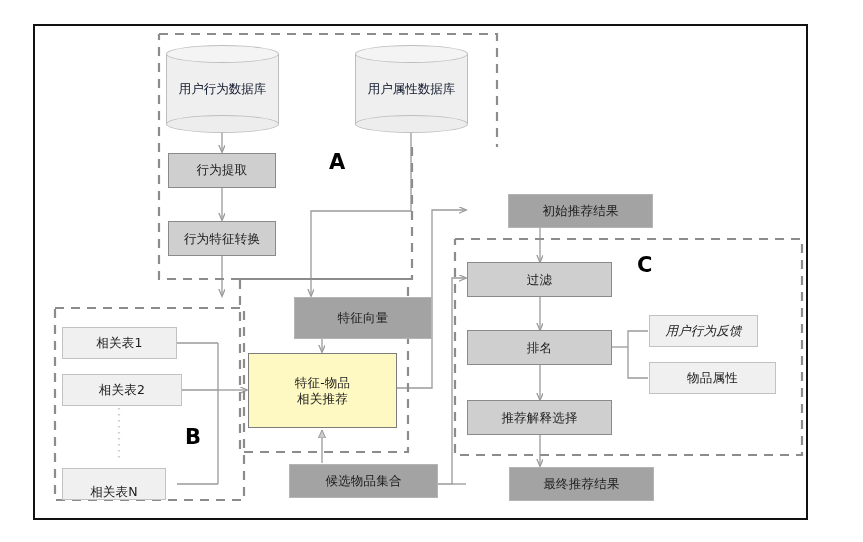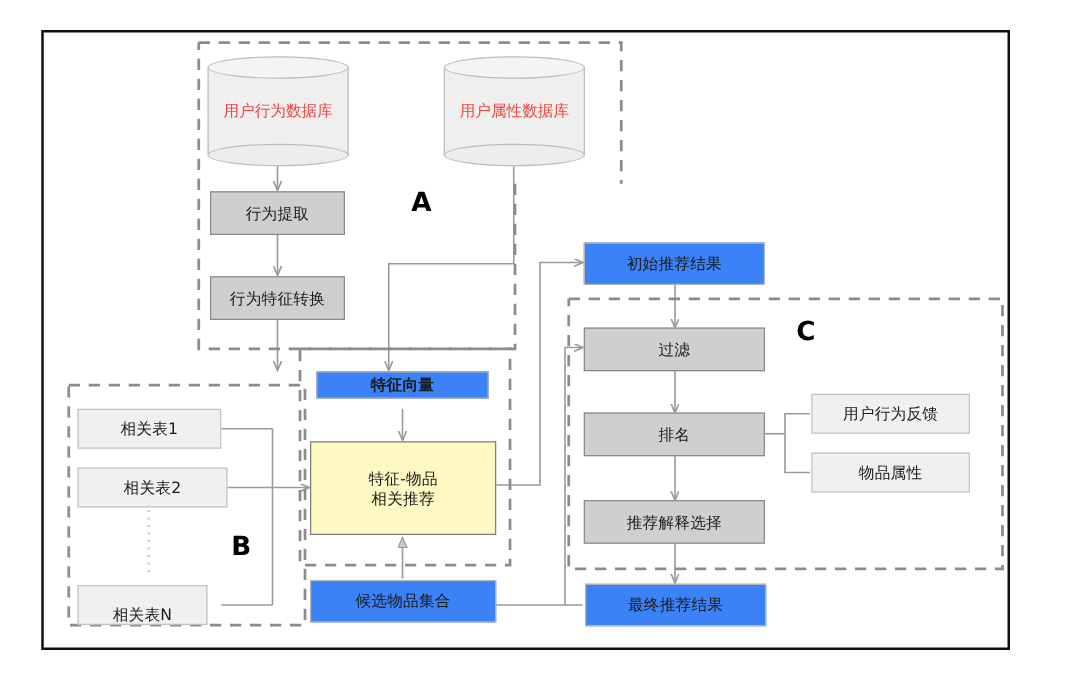--- a/index.html
+++ b/index.html
@@ -13,21 +13,21 @@
 
   
   .node{
     position:absolute;box-sizing:border-box;
     display:flex;align-items:center;justify-content:center;
     text-align:center;line-height:1.22;
     font-size:12.5px;color:#1a1a1a;
     letter-spacing:.2px;
   }
   .node.light{
-    background:#3b82f6;border:1px solid #b4b4b4;
+    background:#a3a3a3;border:1px solid #b4b4b4;margin-left:41px;
   }
   .node.lighter{
     background:#f0f0f0;border:1px solid #c2c2c2;
   }
   .node.dark{
     background:#cfcfcf;border:1.6px solid #8a8a8a;
   }
   .node.strong{
     background:#fef9c3;border:1.8px solid #7d7d7d;
   }
@@ -44,21 +44,21 @@
     box-sizing:border-box;
   }
   .cyl .bot{
     position:absolute;left:0;right:0;bottom:0;height:18px;
     background:#ededed;border:1px solid #bdbdbd;border-radius:50%;
     box-sizing:border-box;
   }
   .cyl .lbl{
     position:absolute;left:0;right:0;top:0;bottom:0;
     display:flex;align-items:center;justify-content:center;
-    font-size:12.5px;color:#ef4444;text-align:center;
+    font-size:12.5px;color:#0f172a;text-align:center;
   }
 
   
   .glabel{
     position:absolute;font-weight:bold;font-size:21px;color:#000;
     font-family:"DejaVu Sans","Liberation Sans",sans-serif;
   }
 
   
   #outer{
@@ -142,29 +142,29 @@
     <div class="lbl">用户行为数据库</div>
   </div>
 
   <div class="cyl" style="left:355px;top:45px;width:113px;height:88px;">
     <div class="body"></div>
     <div class="bot"></div>
     <div class="top"></div>
     <div class="lbl">用户属性数据库</div>
   </div>
 
-  <div class="node dark" style="left:168px;top:153px;width:108px;height:35px;">
+  <div class="node dark" style="left:168px;top:153px;width:108px;height:35px;font-family:Liberation Serif, serif;">
     <span>行为提取</span>
   </div>
 
   <div class="node dark" style="left:168px;top:221px;width:108px;height:35px;text-align:center;">
     <span>行为特征转换</span>
   </div>
 
-  <div class="node light" style="left:253px;top:297px;width:138px;height:22px;font-weight:bold;">
+  <div class="node light" style="left:253px;top:297px;width:138px;height:42px;">
     <span>特征向量</span>
   </div>
 
   <div class="node lighter" style="left:62px;top:327px;width:115px;height:32px;">
     <span>相关表1</span>
   </div>
   <div class="node lighter" style="left:62px;top:374px;width:120px;height:32px;">
     <span>相关表2</span>
   </div>
   <div class="node lighter" style="left:62px;top:468px;width:104px;height:32px;align-items:flex-end;">
@@ -193,21 +193,21 @@
   </div>
 
   <div class="node dark" style="left:467px;top:400px;width:145px;height:35px;">
     <span>推荐解释选择</span>
   </div>
 
   <div class="node light" style="left:468px;top:467px;width:145px;height:34px;">
     <span>最终推荐结果</span>
   </div>
 
-  <div class="node lighter" style="left:649px;top:315px;width:127px;height:32px;">
+  <div class="node lighter" style="left:649px;top:315px;width:109px;height:32px;font-style:italic;">
     <span>用户行为反馈</span>
   </div>
 
   <div class="node lighter" style="left:649px;top:362px;width:127px;height:32px;">
     <span>物品属性</span>
   </div>
 
   <div class="glabel" style="left:329px;top:150px;">A</div>
   <div class="glabel" style="left:185px;top:425px;">B</div>
   <div class="glabel" style="left:637px;top:253px;">C</div>

